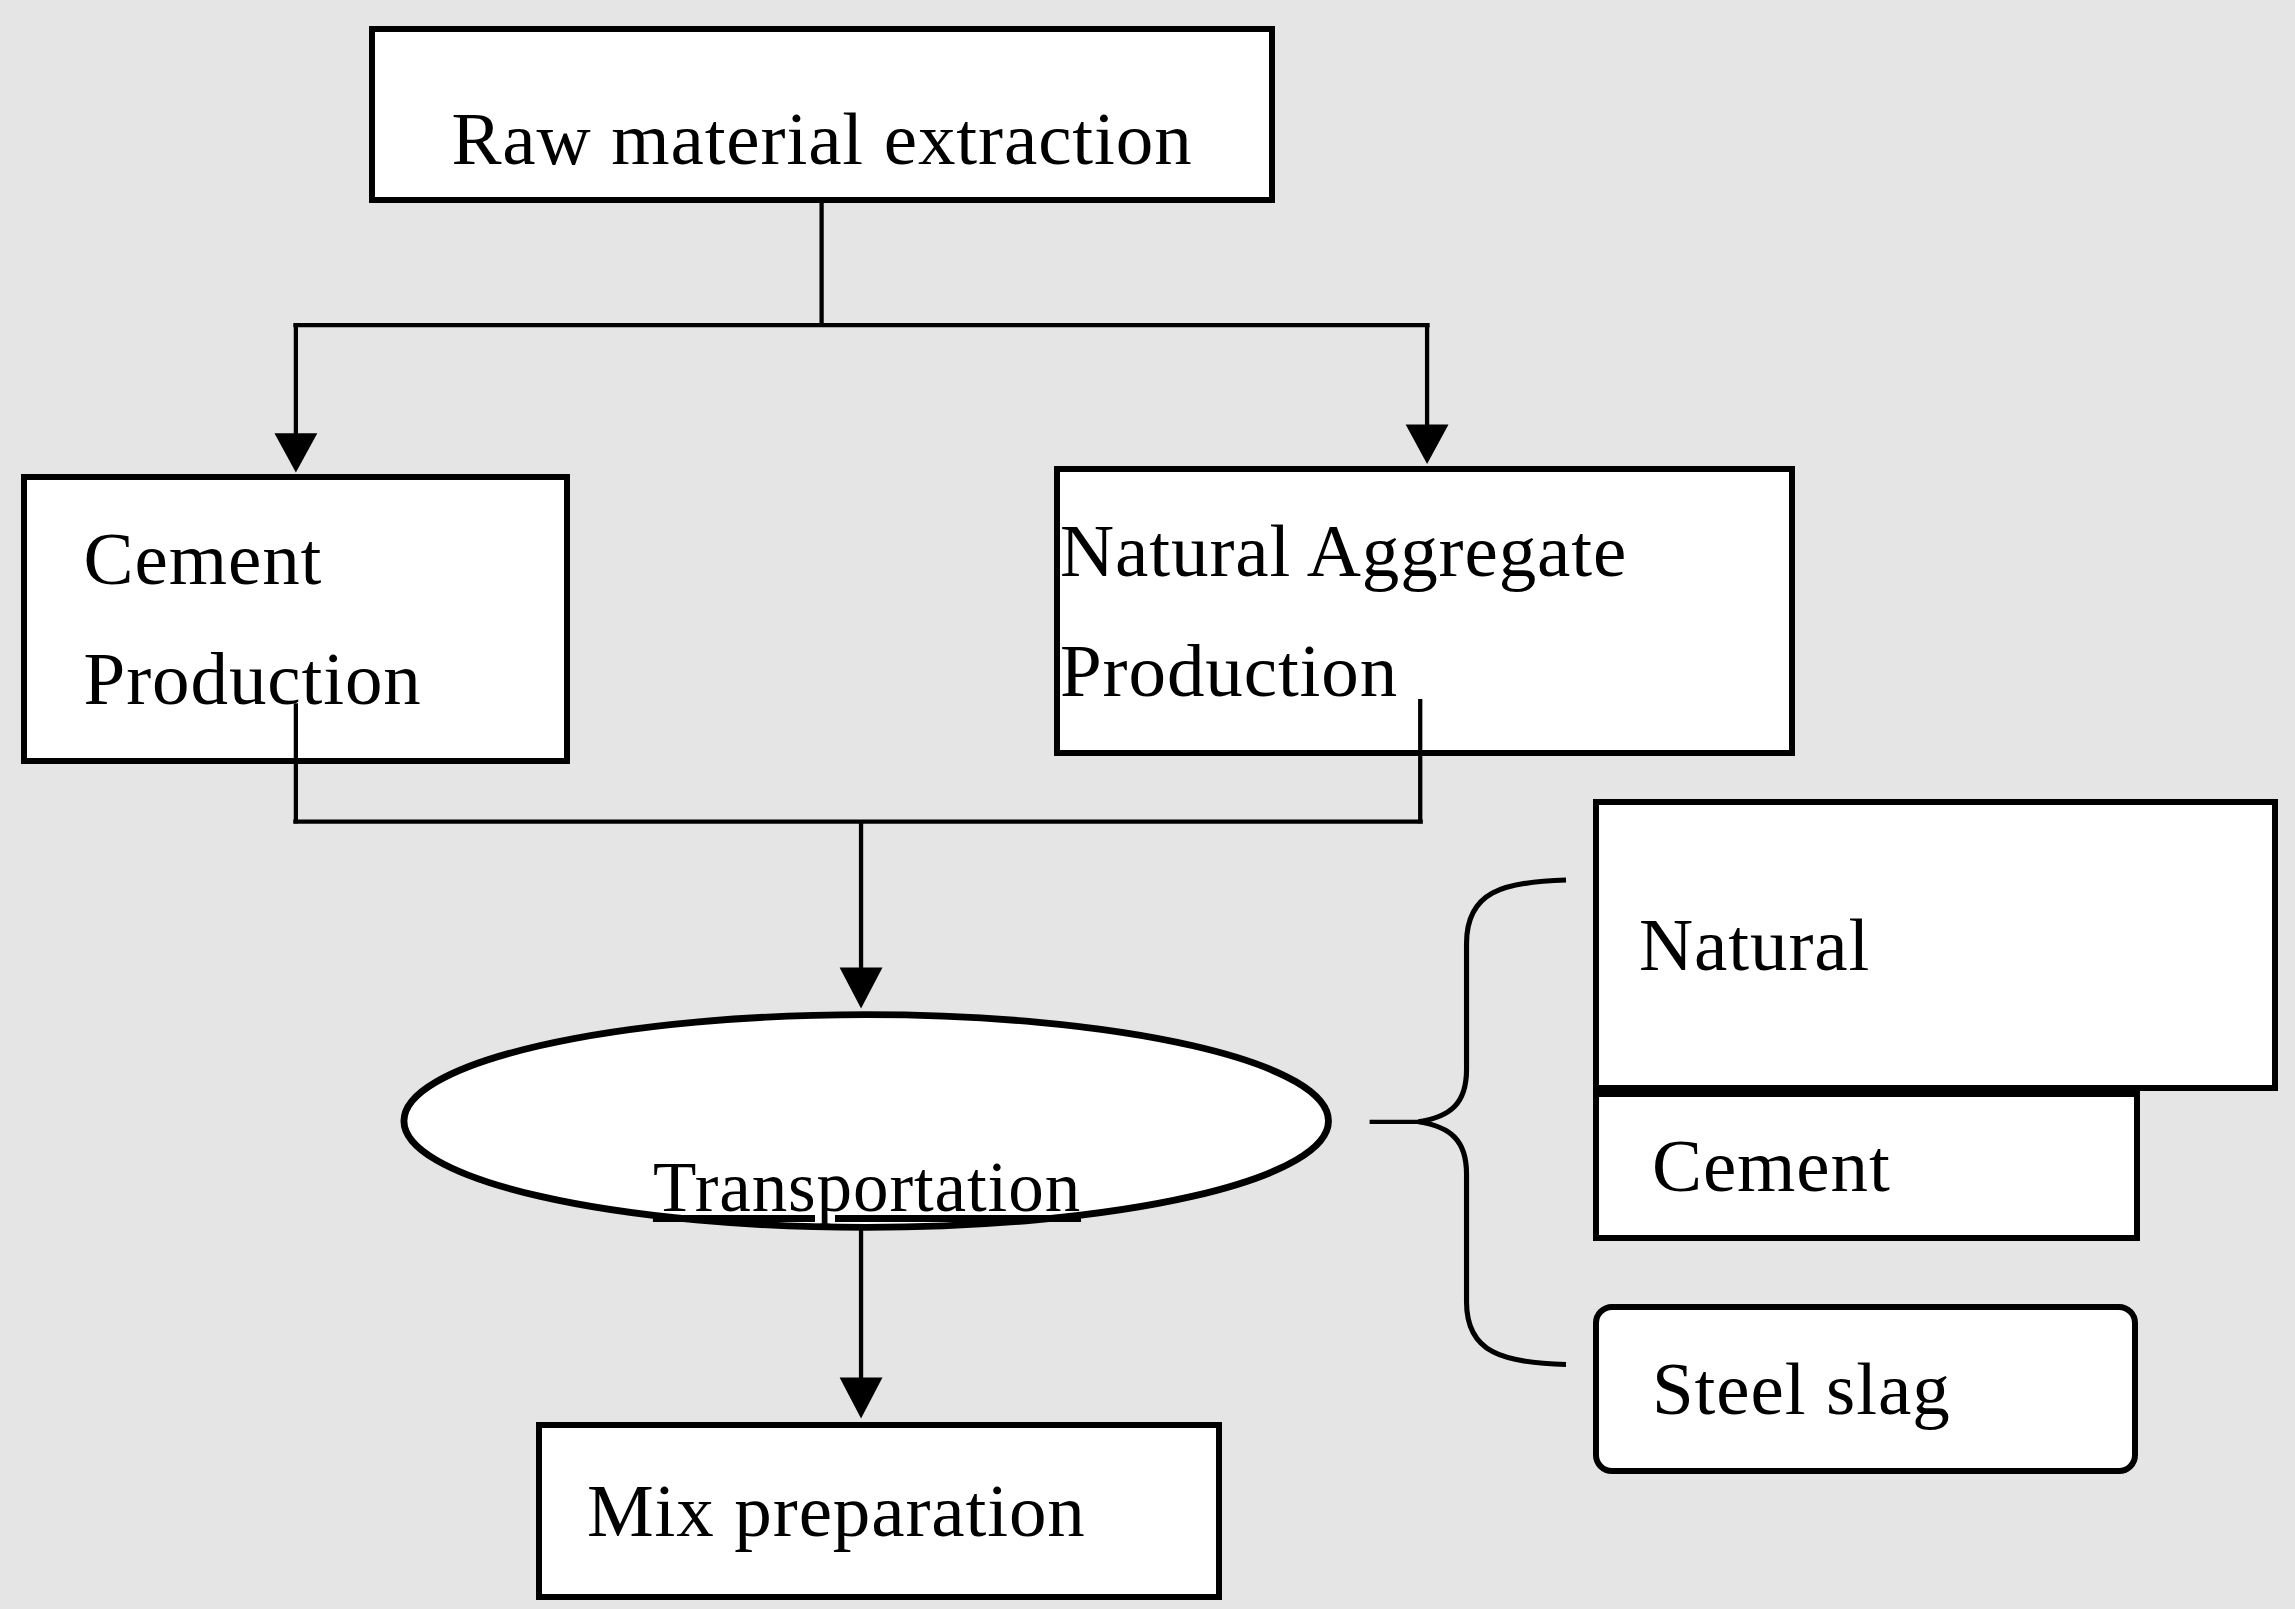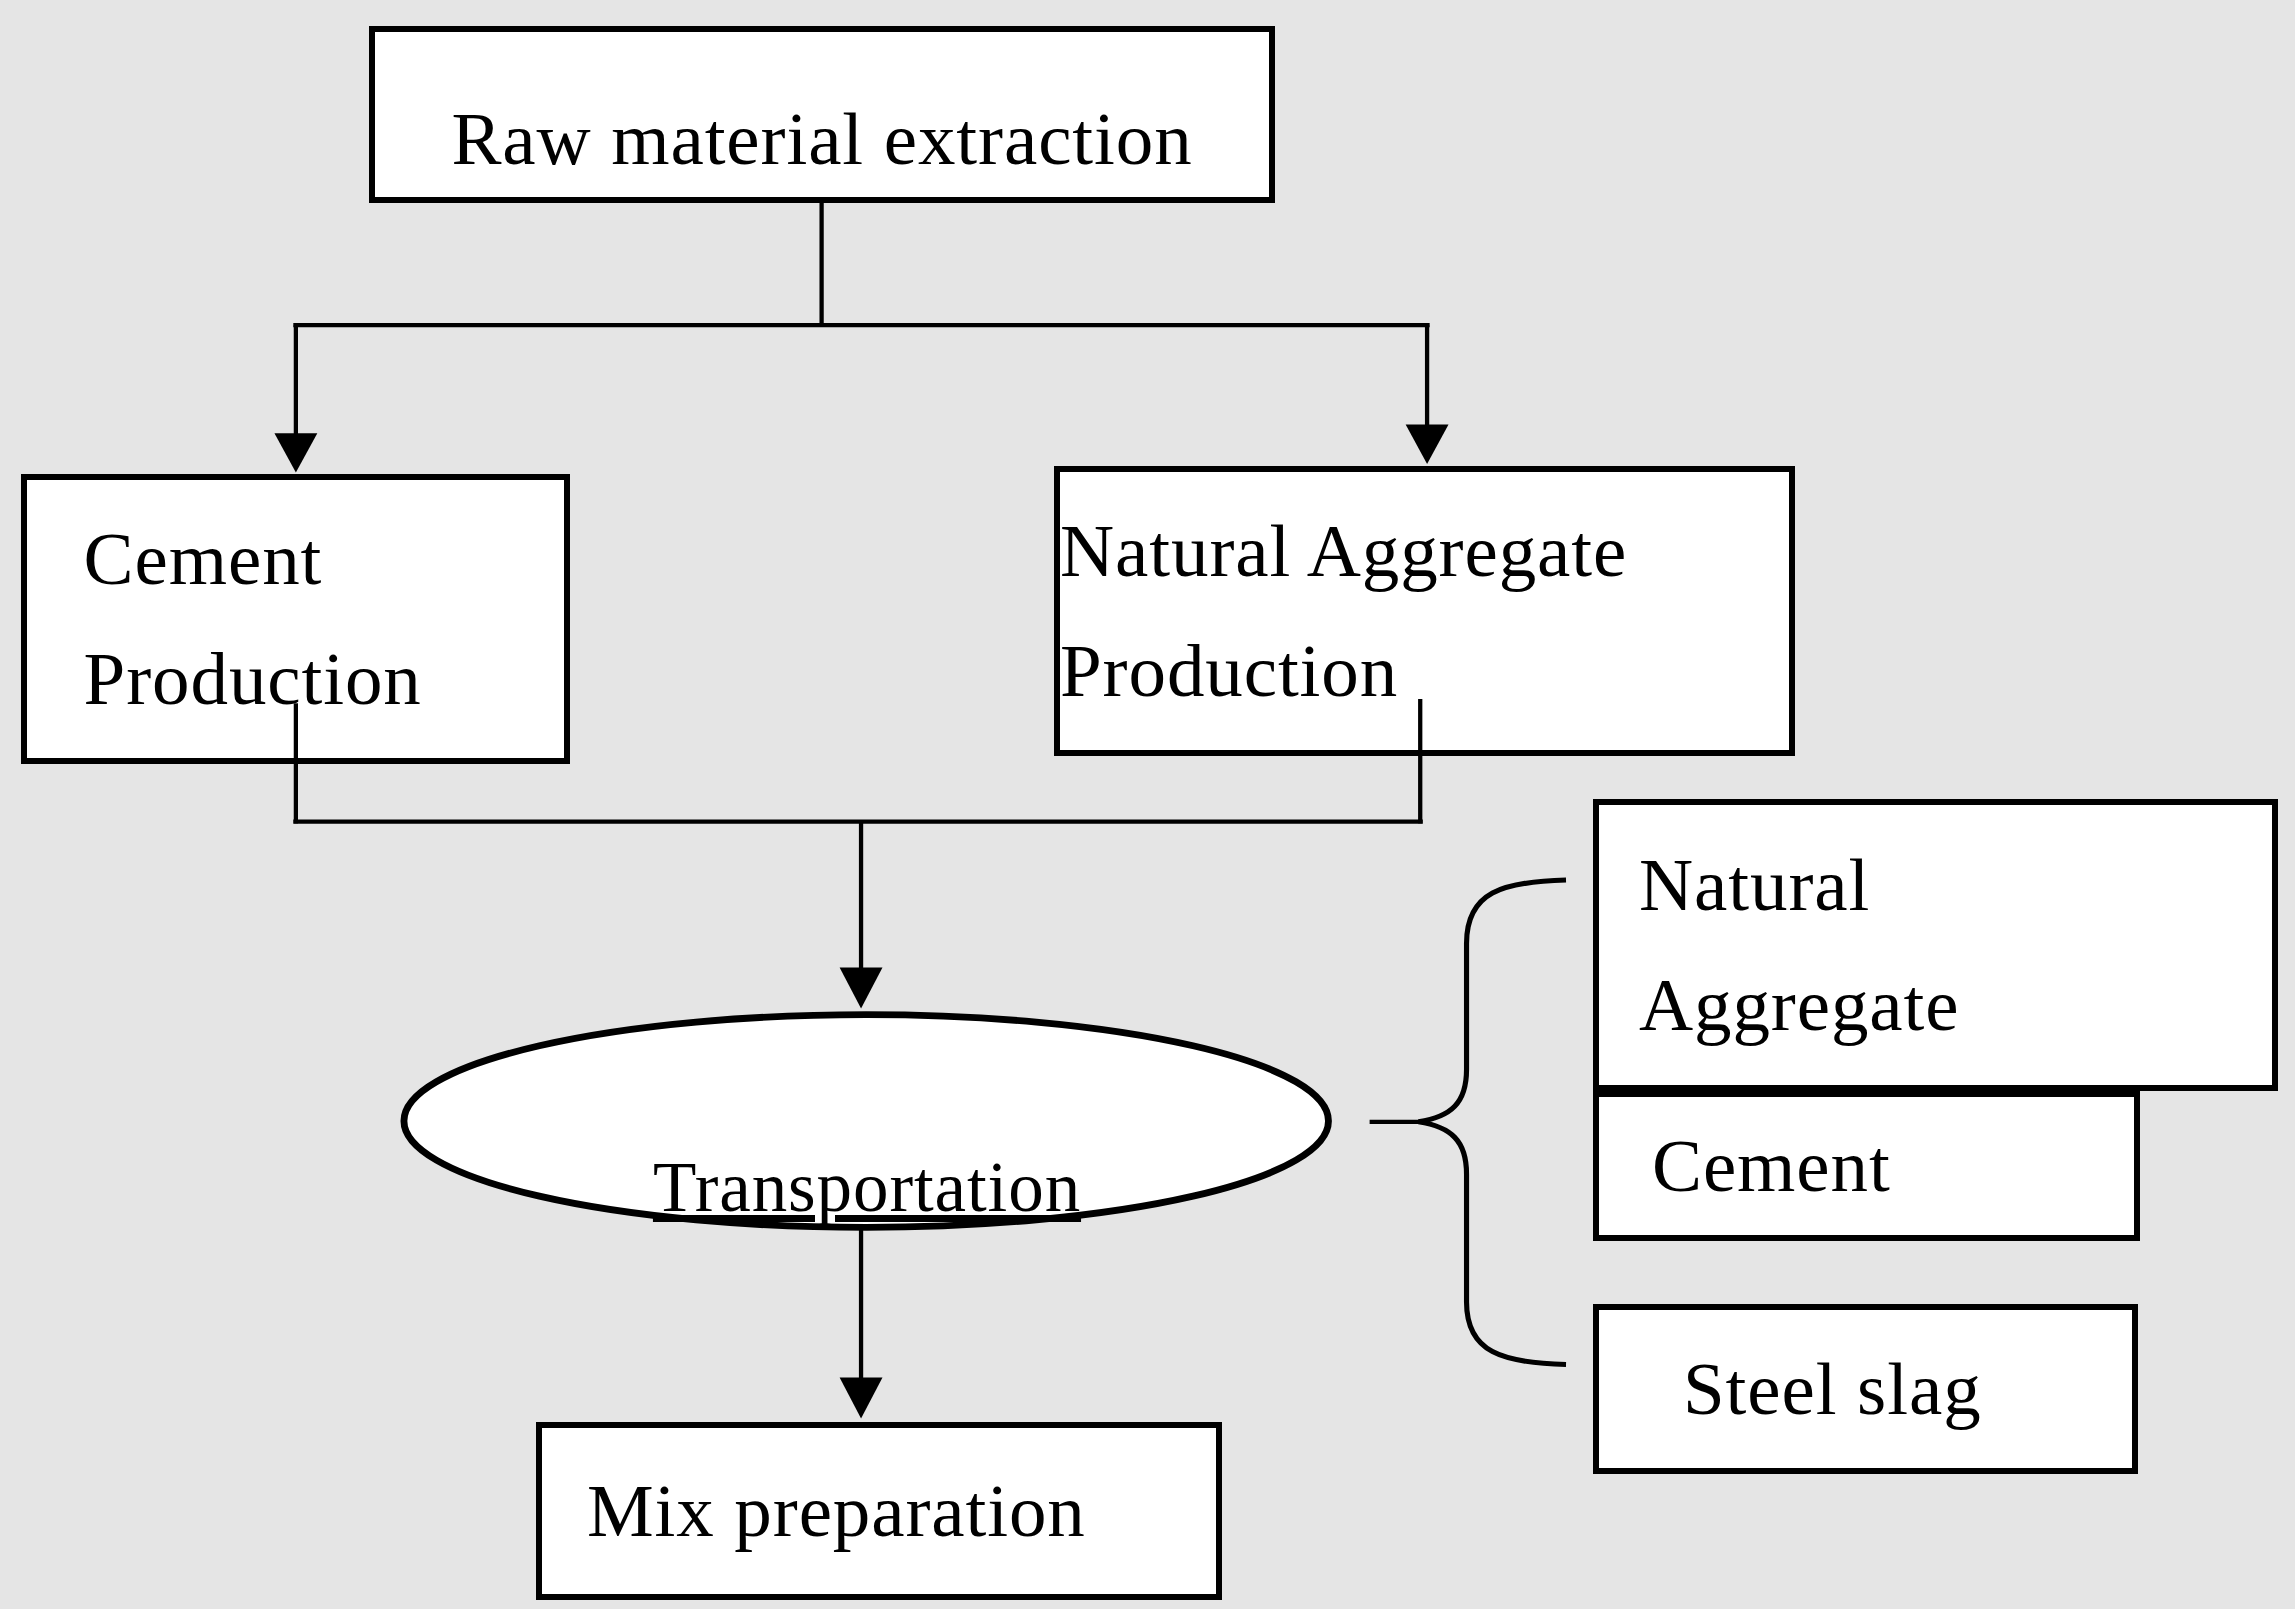--- a/index.html
+++ b/index.html
@@ -38,21 +38,21 @@
     white-space:nowrap;
     text-decoration:underline;
   }
   
   .n-raw   {left:369px;  top:26px;   width:906px; height:177px; align-items:center; padding-top:48px;}
   .n-cemprod{left:20.6px;  top:474px;  width:549px;  height:290px; padding-left:57px;}
   .n-naprod{left:1054px; top:466px;  width:741px;  height:290px; }
   .n-mix   {left:536px;  top:1422px; width:686px;  height:178px; padding-left:45px;}
   .n-na2   {left:1593px; top:799px;  width:685px;  height:292px; padding-left:40px;}
   .n-cem2  {left:1593px; top:1091px; width:547px;  height:150px; padding-left:53px;}
-  .n-steel {left:1593px; top:1304px; width:545px;  height:170px; padding-left:84px;}
+  .n-steel {left:1593px; top:1304px; width:545px;  height:170px; padding-left:53px;border-radius:19px;}
   .t-transport{left:401px; top:1015px; width:932px; height:213px;}
 </style>
 </head>
 <body>
 
 <div class="canvas">
 
   <svg class="wires" width="2295" height="1609" viewBox="0 0 2676 1876">
 
     <line x1="958" y1="236" x2="958" y2="379" stroke="#000" stroke-width="5"></line>
@@ -90,21 +90,20 @@
     <span>Natural Aggregate</span>
     <span>Production</span>
   </div>
 
   <div class="node n-mix">
     <span>Mix preparation</span>
   </div>
 
   <div class="node n-na2">
     <span>Natural</span>
-    <span>Aggregate</span>
   </div>
 
   <div class="node n-cem2">
     <span>Cement</span>
   </div>
 
   <div class="node n-steel">
     <span>Steel slag</span>
   </div>
 

